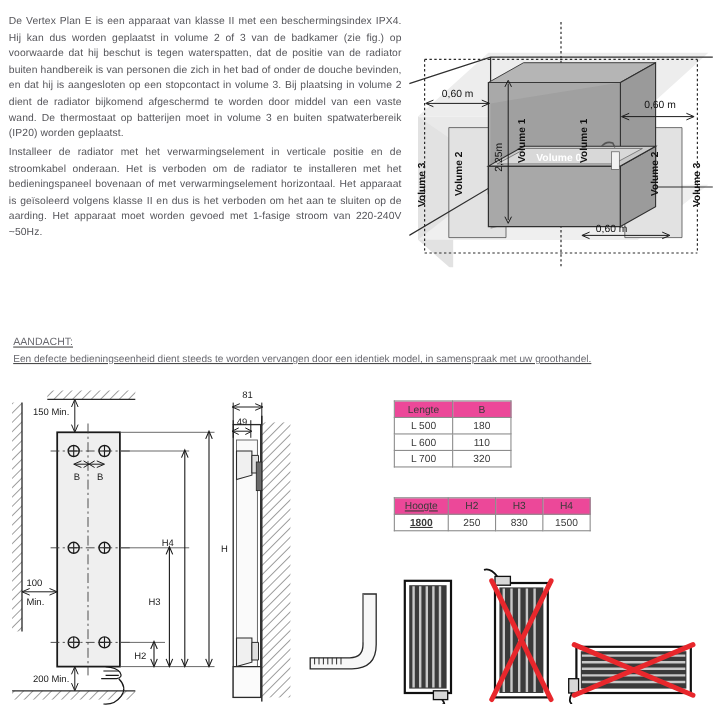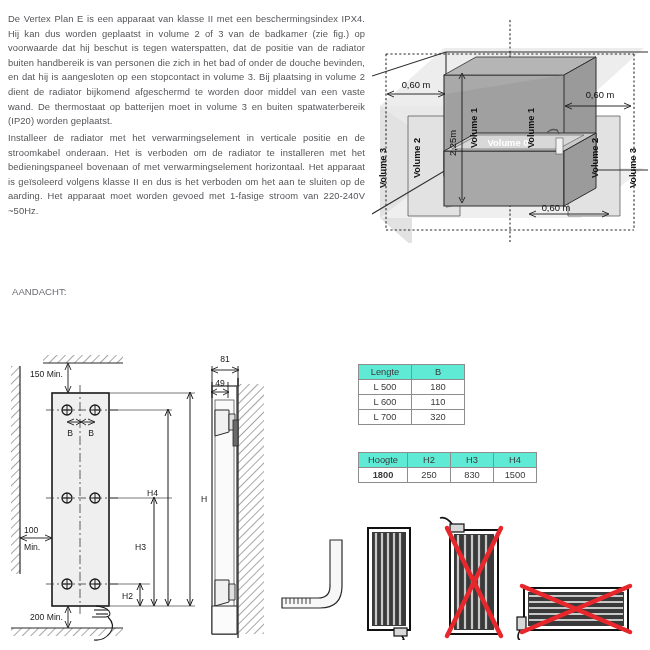--- a/index.html
+++ b/index.html
@@ -18,47 +18,47 @@
     position:absolute;
     font-size:9.4px;
     line-height:14.6px;
     text-align:justify;
     color:#55555a;
     letter-spacing:.01em;
   }
   #para1{left:8px;top:12px;width:357px;}
   #para2{left:8px;top:131px;width:357px;}
 
-  .notice{position:absolute;left:12px;top:284px;width:620px;}
+  .notice{position:absolute;left:12px;top:304px;width:620px;text-decoration:underline;}
   .notice .nt-title{font-size:9.6px;color:#6a6a70;line-height:15px;}
   .notice .nt-line{font-size:9.2px;color:#6a6a70;line-height:15px;}
 
   
   #bath{position:absolute;left:372px;top:18px;width:278px;height:225px;}
   #bath svg{display:block;}
   .vlabel{font-family:"Liberation Sans",sans-serif;font-size:9.2px;font-weight:bold;fill:#111;}
   .dlabel{font-family:"Liberation Sans",sans-serif;font-size:9.4px;fill:#111;}
   .v0label{font-family:"Liberation Sans",sans-serif;font-size:9.4px;font-weight:bold;fill:#ffffff;}
 
   
   .tbl{position:absolute;border-collapse:collapse;font-size:9.3px;color:#3a3a3a;}
   .tbl td,.tbl th{
     border:1px solid #8d8d8d;
     text-align:center;
     font-weight:normal;
     padding:0;
     height:14px;
     line-height:14px;
   }
-  .tbl th{background:#5eead4;color:#3a3a3a;font-size:9.3px;}
+  .tbl th{background:#ec4899;color:#3a3a3a;font-size:9.3px;}
   #tbl-lengte{left:358px;top:364px;}
   #tbl-lengte th:nth-child(1),#tbl-lengte td:nth-child(1){width:52px;}
   #tbl-lengte th:nth-child(2),#tbl-lengte td:nth-child(2){width:52px;}
   #tbl-hoogte{left:358px;top:452px;}
-  #tbl-hoogte th:nth-child(1),#tbl-hoogte td:nth-child(1){width:48px;}
+  #tbl-hoogte th:nth-child(1),#tbl-hoogte td:nth-child(1){width:48px;text-decoration:underline;}
   #tbl-hoogte th,#tbl-hoogte td{width:42px;}
   #tbl-hoogte td.bold{font-weight:bold;}
 
   
   #front-view{position:absolute;left:0px;top:352px;width:212px;height:290px;}
   #side-view{position:absolute;left:200px;top:348px;width:120px;height:290px;}
   #hook-view{position:absolute;left:268px;top:538px;width:84px;height:84px;}
   #orient{position:absolute;left:352px;top:516px;width:298px;height:124px;}
   .dim{font-family:"Liberation Sans",sans-serif;font-size:8.6px;fill:#1a1a1a;}
 </style>
@@ -151,20 +151,21 @@
         <path d="M158,196 L236,196"></path>
         <path d="M164,193 L157,196 L164,199"></path>
         <path d="M230,193 L237,196 L230,199"></path>
       </g>
       <text class="dlabel" x="184" y="193" text-anchor="middle">0,60 m</text>
     </svg>
   </div>
 
   <div class="notice">
     <div class="nt-title">AANDACHT:</div>
+    <div class="nt-line">Een defecte bedieningseenheid dient steeds te worden vervangen door een identiek model, in samenspraak met uw groothandel.</div>
   </div>
 
   <table class="tbl" id="tbl-lengte">
     <thead>
       <tr>
         <th>Lengte</th>
         <th>B</th>
       </tr>
     </thead>
     <tbody>

